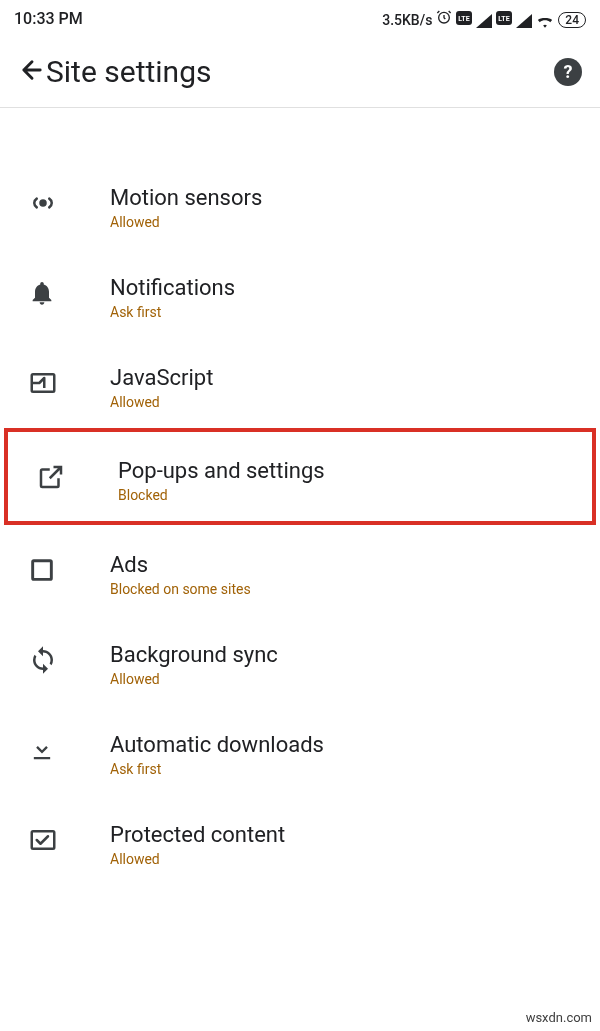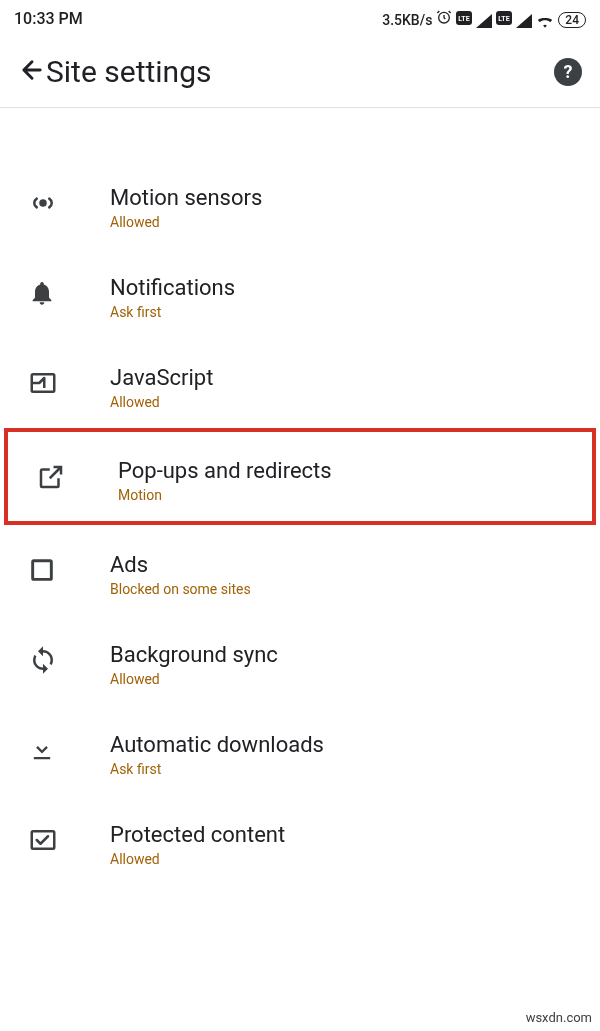--- a/index.html
+++ b/index.html
@@ -210,22 +210,22 @@
   </div>
 
   <div class="item highlight">
     <div class="icon-wrap">
       <svg width="30" height="30" viewBox="0 0 24 24" fill="none" stroke="#3c4043" stroke-width="2">
           <path d="M18 13v6a1 1 0 01-1 1H5a1 1 0 01-1-1V7a1 1 0 011-1h6"></path>
           <path d="M14 4h6v6M20 4l-9 9"></path>
         </svg>
     </div>
     <div class="texts">
-      <div class="label">Pop-ups and redirects</div>
-      <div class="status">Motion</div>
+      <div class="label">Pop-ups and settings</div>
+      <div class="status">Blocked</div>
     </div>
   </div>
 
   <div class="item">
     <div class="icon-wrap">
       <svg width="28" height="28" viewBox="0 0 24 24" fill="none" stroke="#3c4043" stroke-width="2.5">
           <rect x="4" y="4" width="16" height="16" rx="1"></rect>
         </svg>
     </div>
     <div class="texts">

